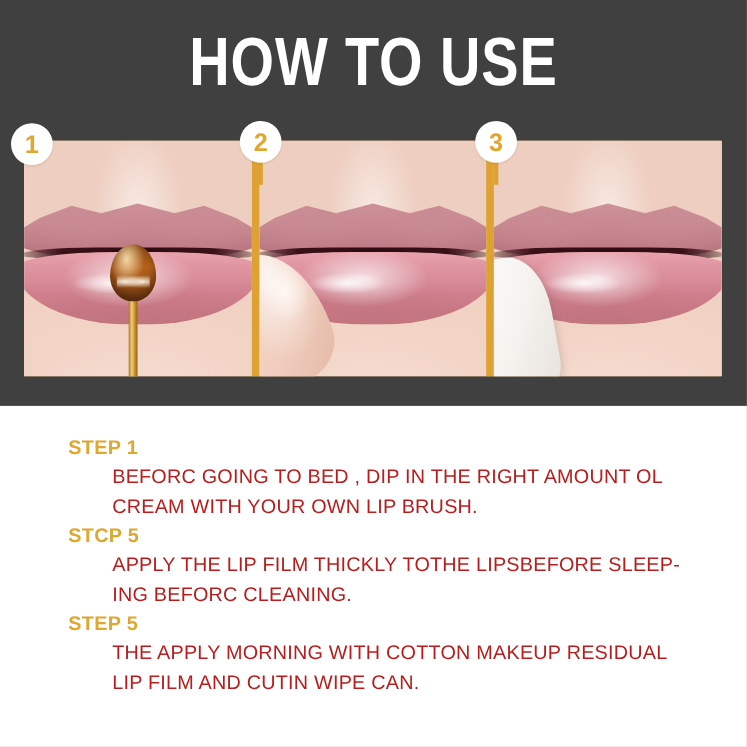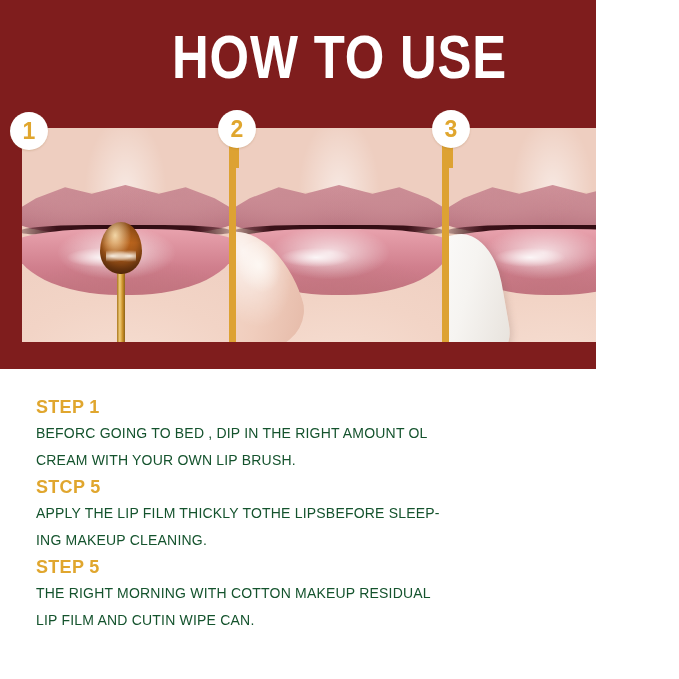--- a/index.html
+++ b/index.html
@@ -13,23 +13,23 @@
     font-family: "Liberation Sans", sans-serif;
     overflow: hidden;
     position: relative;
   }
 
   
   .hero {
     position: absolute;
     left: 0;
     top: 0;
-    width: 596px;
+    width: 679px;
     height: 369px;
-    background: #7f1d1d;
+    background: #404040;
     overflow: hidden;
   }
 
   .hero-title {
     position: absolute;
     left: 0;
     top: 22px;
     width: 679px;
     text-align: center;
     color: #ffffff;
@@ -218,37 +218,38 @@
   .badge-stem {
     position: absolute;
     width: 4px;
     background: #dda233;
     z-index: 5;
   }
 
   
   .instructions {
     position: absolute;
-    left: 36px;
+    left: 62px;
     top: 394px;
     width: 600px;
   }
   .step-head {
     color: #e0a62e;
     font-weight: bold;
     font-size: 18px;
     line-height: 26px;
     letter-spacing: .3px;
   }
   .step-body {
-    color: #14532d;
-    font-size: 14px;
+    color: #b91c1c;
+    font-size: 18px;
     line-height: 27px;
     letter-spacing: .2px;
     white-space: pre-line;
+    margin-left: 40px;
   }
 </style>
 </head>
 <body>
 
 <div class="hero">
 
   <div class="hero-title">HOW TO USE</div>
 
   <div class="panel-strip">
@@ -296,19 +297,19 @@
 </div>
 
 <div class="instructions">
 
   <div class="step-head">STEP 1</div>
   <div class="step-body">BEFORC GOING TO BED , DIP IN THE RIGHT AMOUNT OL
 CREAM WITH YOUR OWN LIP BRUSH.</div>
 
   <div class="step-head">STCP 5</div>
   <div class="step-body">APPLY THE LIP FILM THICKLY TOTHE LIPSBEFORE SLEEP-
-ING MAKEUP CLEANING.</div>
+ING BEFORC CLEANING.</div>
 
   <div class="step-head">STEP 5</div>
-  <div class="step-body">THE RIGHT MORNING WITH COTTON MAKEUP RESIDUAL
+  <div class="step-body">THE APPLY MORNING WITH COTTON MAKEUP RESIDUAL
 LIP FILM AND CUTIN WIPE CAN.</div>
 
 </div>
 
 </body></html>

